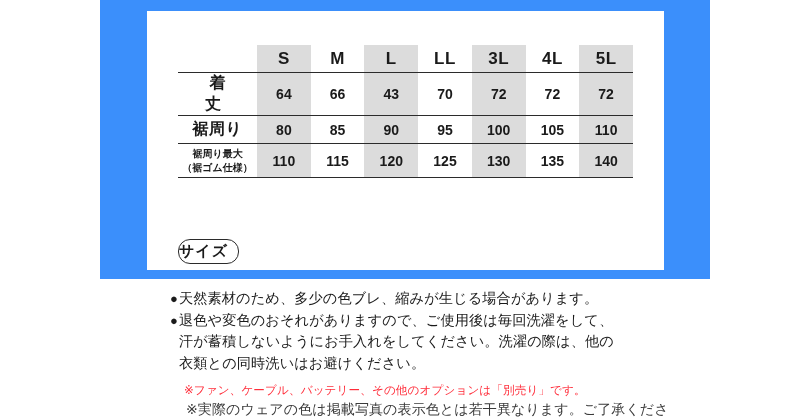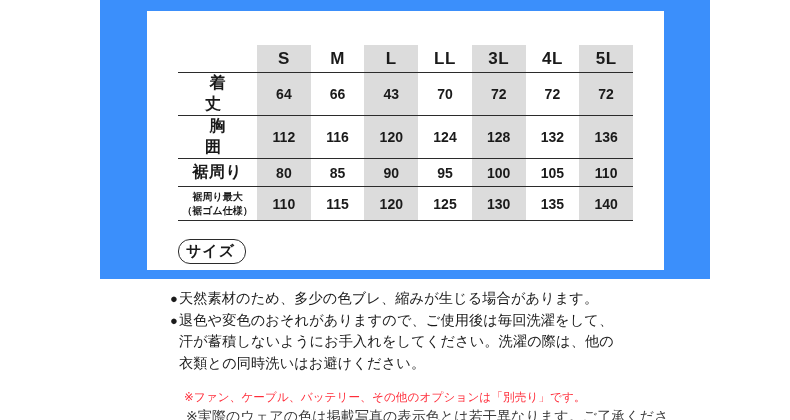--- a/index.html
+++ b/index.html
@@ -118,21 +118,21 @@
     position: absolute;
     left: 31px;
     top: 228px;
     display: flex;
     align-items: center;
     gap: 13px;
   }
   .size-chip {
     border: 1.6px solid #2b2b2b;
     border-radius: 12px;
-    padding: 2px 10px 3px 7px;
+    padding: 2px 10px 3px 0;
     font-size: 15px;
     font-weight: bold;
     color: #1a1a1a;
     line-height: 18px;
     letter-spacing: 1px;
     white-space: nowrap;
   }
   .size-values {
     font-size: 16.5px;
     color: #1a1a1a;
@@ -157,21 +157,21 @@
   }
   .note-bullet {
     flex: 0 0 auto;
     margin-right: 1px;
     font-size: 13px;
     line-height: 21.5px;
   }
   .note-text { flex: 1 1 auto; }
 
   .note-red {
-    margin-top: 14px;
+    margin-top: 7px;
     margin-left: 14px;
     font-size: 11.6px;
     color: #ff2d3a;
     line-height: 17px;
     letter-spacing: 0.1px;
   }
   .note-gray {
     margin-top: 3px;
     margin-left: 16px;
     font-size: 14px;
@@ -208,30 +208,20 @@
           <td class="col-size shaded">64</td>
           <td class="col-size plain">66</td>
           <td class="col-size shaded">43</td>
           <td class="col-size plain">70</td>
           <td class="col-size shaded">72</td>
           <td class="col-size plain">72</td>
           <td class="col-size shaded">72</td>
         </tr>
 
 
-        <tr class="data-row">
-          <td class="col-label"><span class="lbl-spread">胸　囲</span></td>
-          <td class="col-size shaded">112</td>
-          <td class="col-size plain">116</td>
-          <td class="col-size shaded">120</td>
-          <td class="col-size plain">124</td>
-          <td class="col-size shaded">128</td>
-          <td class="col-size plain">132</td>
-          <td class="col-size shaded">136</td>
-        </tr>
 
         <tr class="data-row">
           <td class="col-label"><span class="lbl-plain">裾周り</span></td>
           <td class="col-size shaded">80</td>
           <td class="col-size plain">85</td>
           <td class="col-size shaded">90</td>
           <td class="col-size plain">95</td>
           <td class="col-size shaded">100</td>
           <td class="col-size plain">105</td>
           <td class="col-size shaded">110</td>

